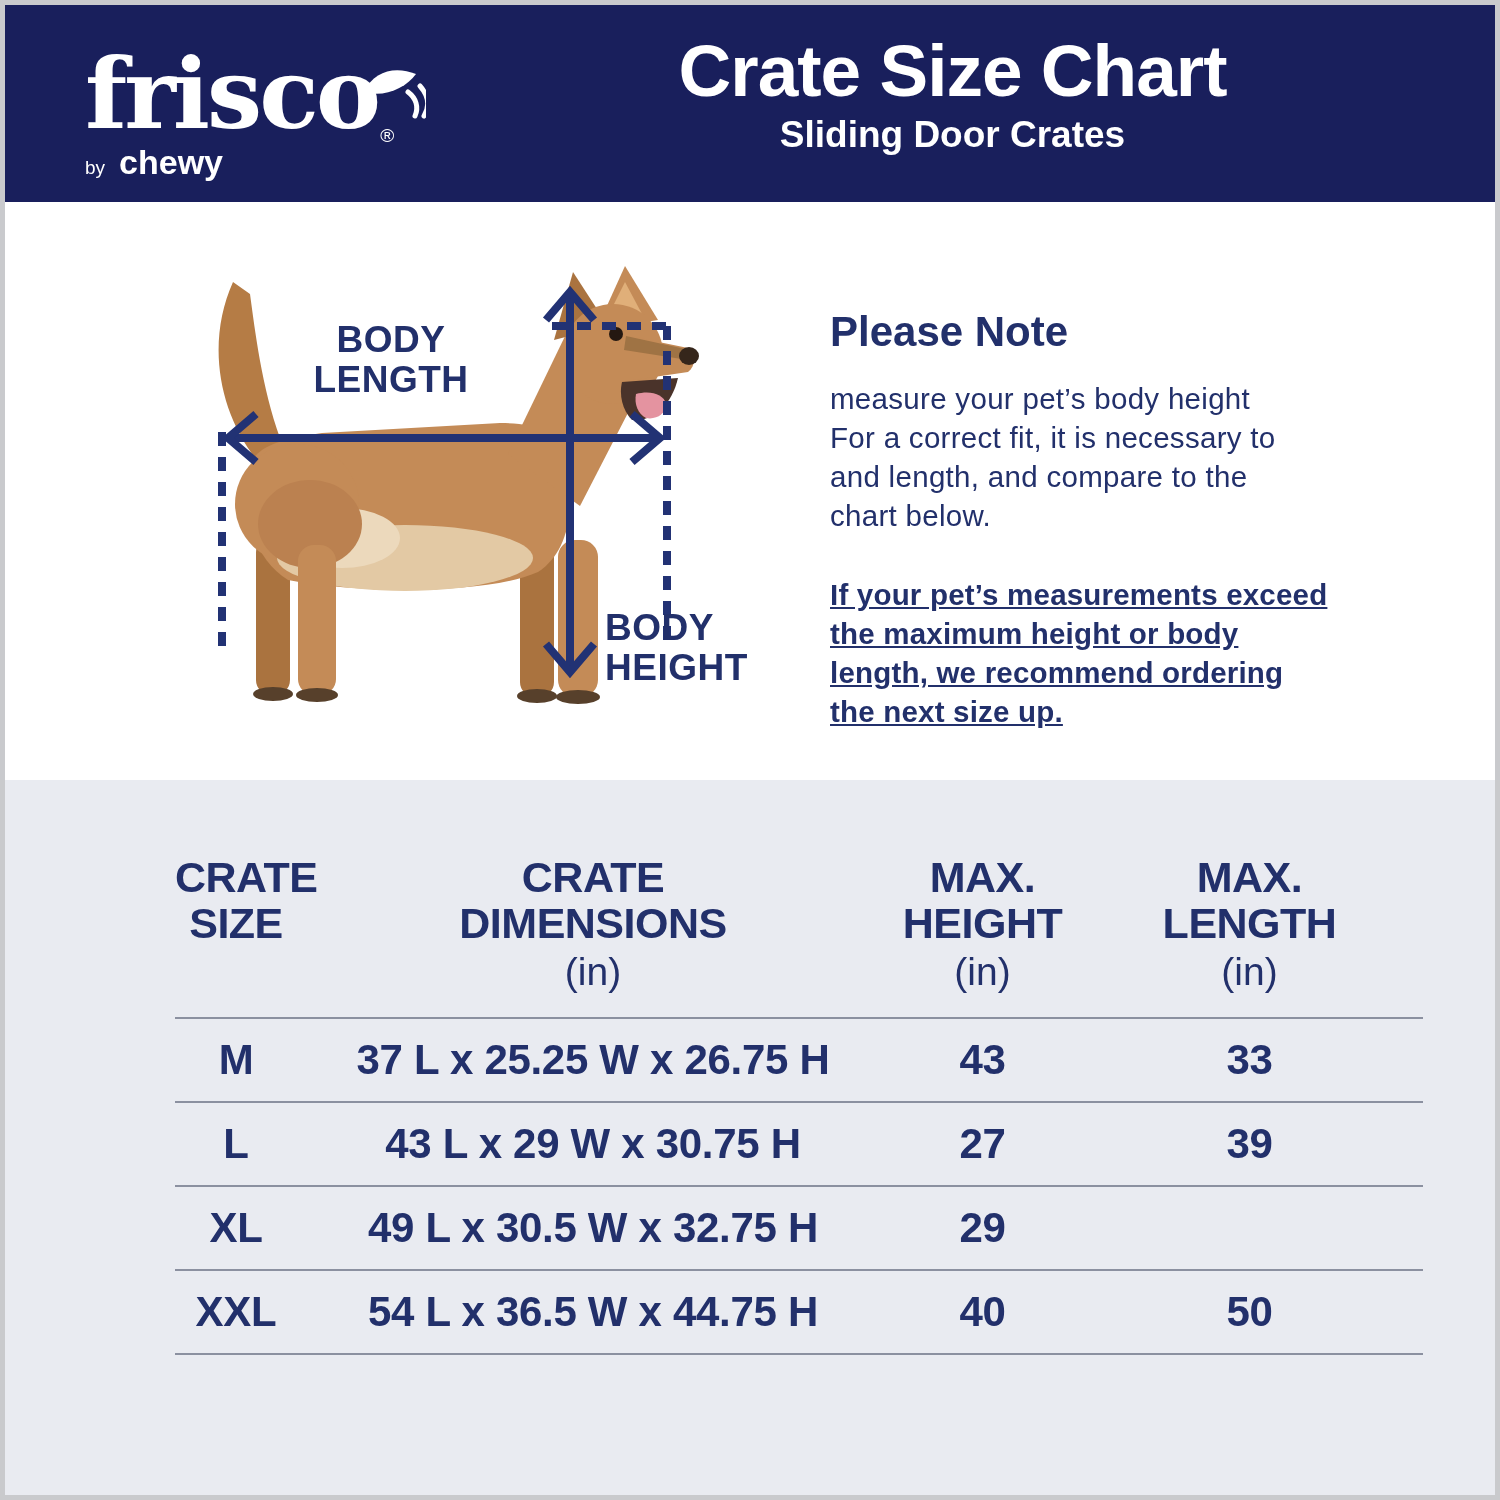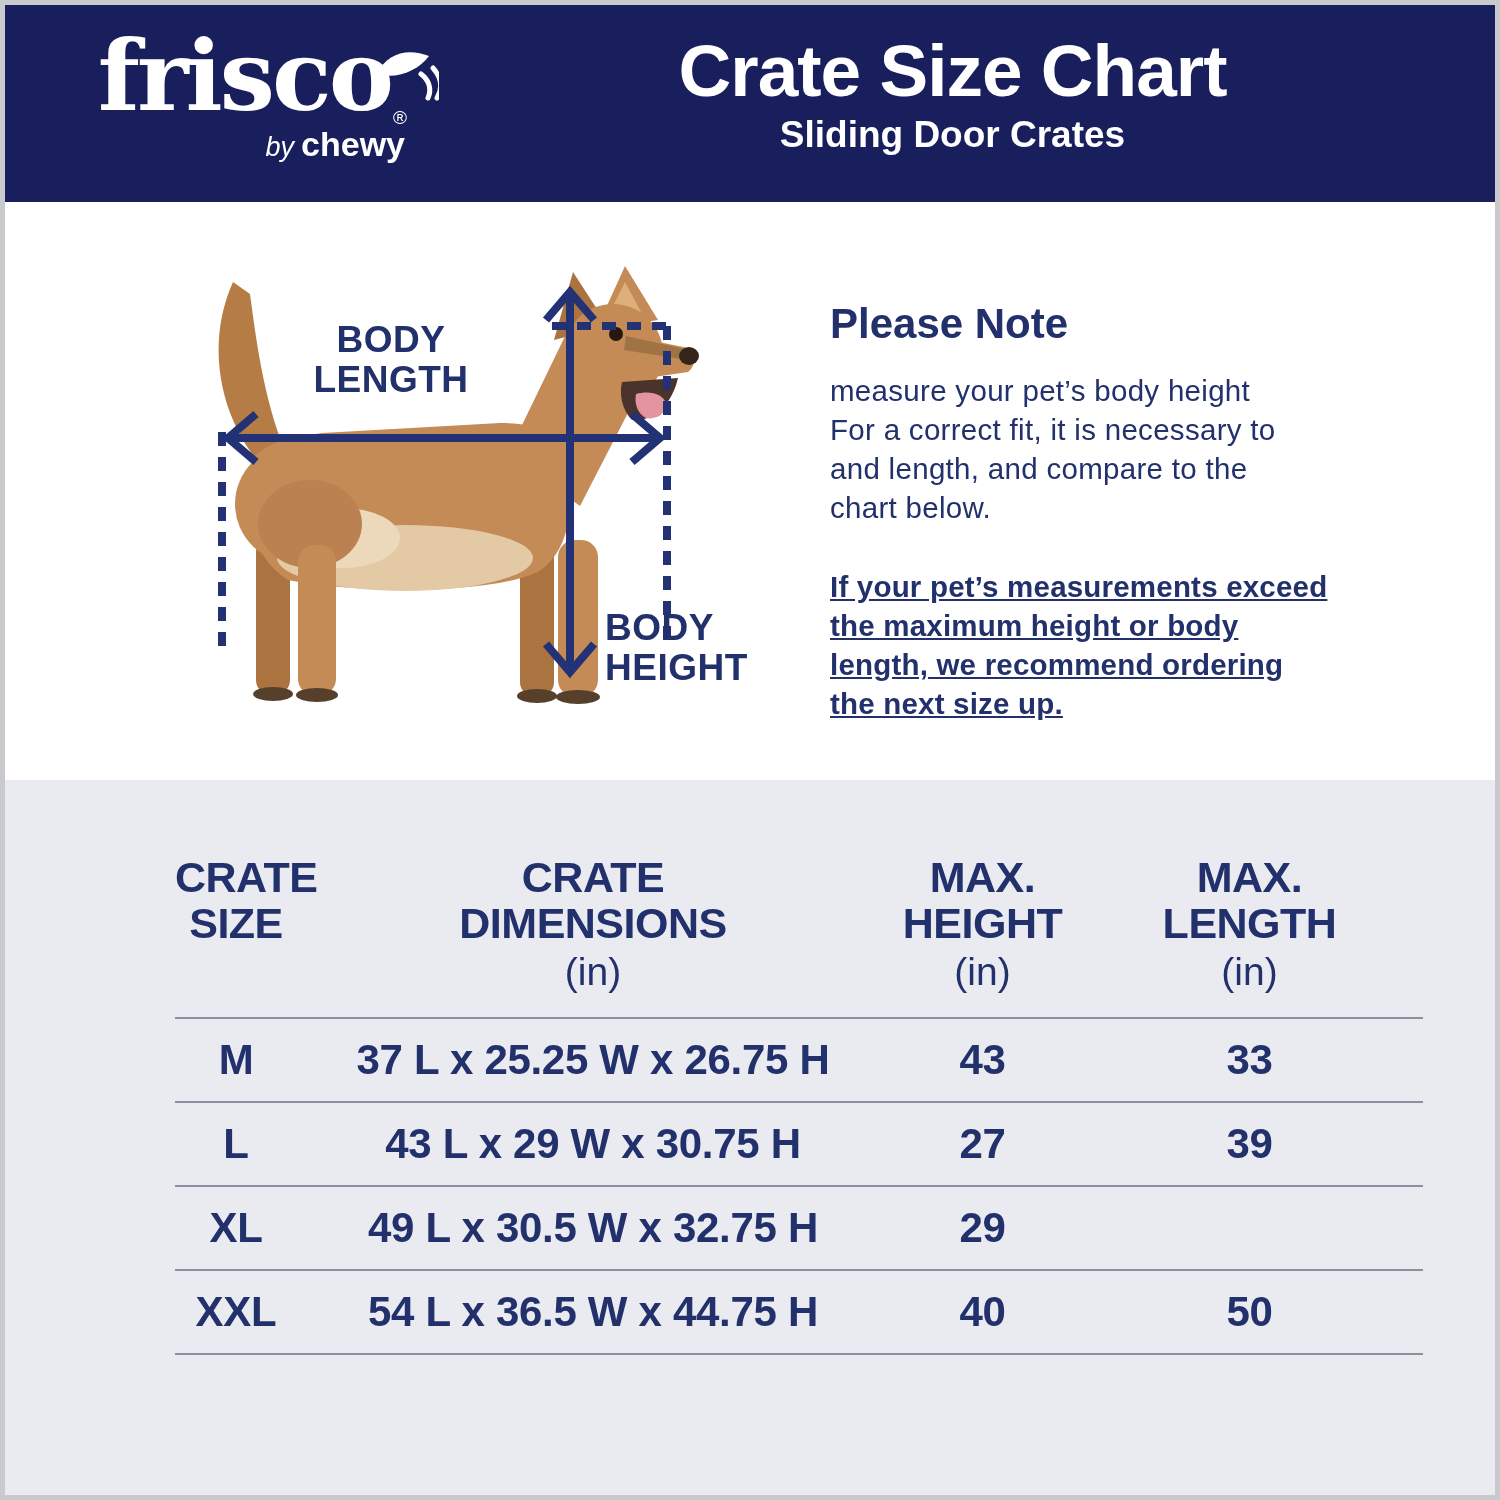--- a/index.html
+++ b/index.html
@@ -3,36 +3,36 @@
 <meta charset="utf-8">
 <style>
   html,body{margin:0;padding:0;background:#fff;}
   .page{
     position:relative;width:1500px;height:1500px;overflow:hidden;
     font-family:"Liberation Sans",sans-serif;
     border:5px solid #c9cacd;box-sizing:border-box;background:#fff;
   }
   
   .hdr{position:absolute;left:0;top:0;width:100%;height:197px;background:var(--navy,#191f5c);}
-  .logo{position:absolute;left:80px;top:22px;width:320px;text-align:right;color:#fff;}
+  .logo{position:absolute;left:80px;top:40px;width:320px;text-align:left;color:#fff;}
   .frisco-line{position:relative;display:inline-block;font-family:"DejaVu Serif",serif;font-weight:700;font-size:98px;line-height:1;letter-spacing:-3px;}
   .frisco-reg{display:inline-block;font-family:"Liberation Sans",sans-serif;font-size:19px;font-weight:400;transform:translate(2px,14px);letter-spacing:0;}
   .whisker{position:absolute;right:-34px;top:-8px;}
   .by-chewy{margin-top:0px;font-size:34px;font-weight:700;letter-spacing:0;}
-  .by-chewy .by{font-size:27px;font-weight:400;margin-right:7px;font-style:italic;}
+  .by-chewy .by{font-size:19px;font-weight:400;margin-right:14px;}
   .title-block{position:absolute;left:420px;right:15px;top:24px;text-align:center;color:#fff;}
   .title-block h1{margin:0;font-size:73px;font-weight:700;letter-spacing:-1px;}
   .title-block h2{margin:2px 0 0;font-size:37px;font-weight:700;letter-spacing:0;}
   
   .measure{position:absolute;left:0;top:197px;width:100%;height:578px;background:#ffffff;padding-left:16px;}
   .dog-svg{position:absolute;left:55px;top:40px;width:745px;height:505px;}
   .diag-label{position:absolute;color:var(--text-navy,#22306b);font-weight:700;font-size:37px;line-height:1.07;letter-spacing:.5px;}
   .lbl-length{left:295px;top:118px;width:182px;text-align:center;}
   .lbl-height{left:600px;top:406px;width:200px;text-align:left;}
-  .note{position:absolute;left:825px;top:98px;width:520px;color:var(--text-navy,#22306b);}
+  .note{position:absolute;left:825px;top:106px;width:520px;color:var(--text-navy,#22306b);}
   .note h3{margin:0;font-size:42px;font-weight:700;letter-spacing:0;}
   .note .para{margin-top:24px;font-size:29.5px;line-height:1.32;font-weight:400;letter-spacing:.3px;}
   .note .para.bold{margin-top:40px;font-weight:700;letter-spacing:.2px;text-decoration:underline;}
   
   .tbl-sec{position:absolute;left:0;top:775px;width:100%;height:725px;background:var(--gray,#e9ebf1);}
   .size-table{position:absolute;left:170px;top:74px;width:1248px;color:var(--text-navy,#22306b);}
   .t-head,.t-row{display:grid;grid-template-columns:122px 592px 187px 347px;}
   .t-head{padding-bottom:24px;}
   .h-cell{text-align:center;font-weight:700;font-size:43px;line-height:1.07;letter-spacing:-.5px;}
   .h-unit{font-weight:400;font-size:39px;margin-top:5px;letter-spacing:0;}

